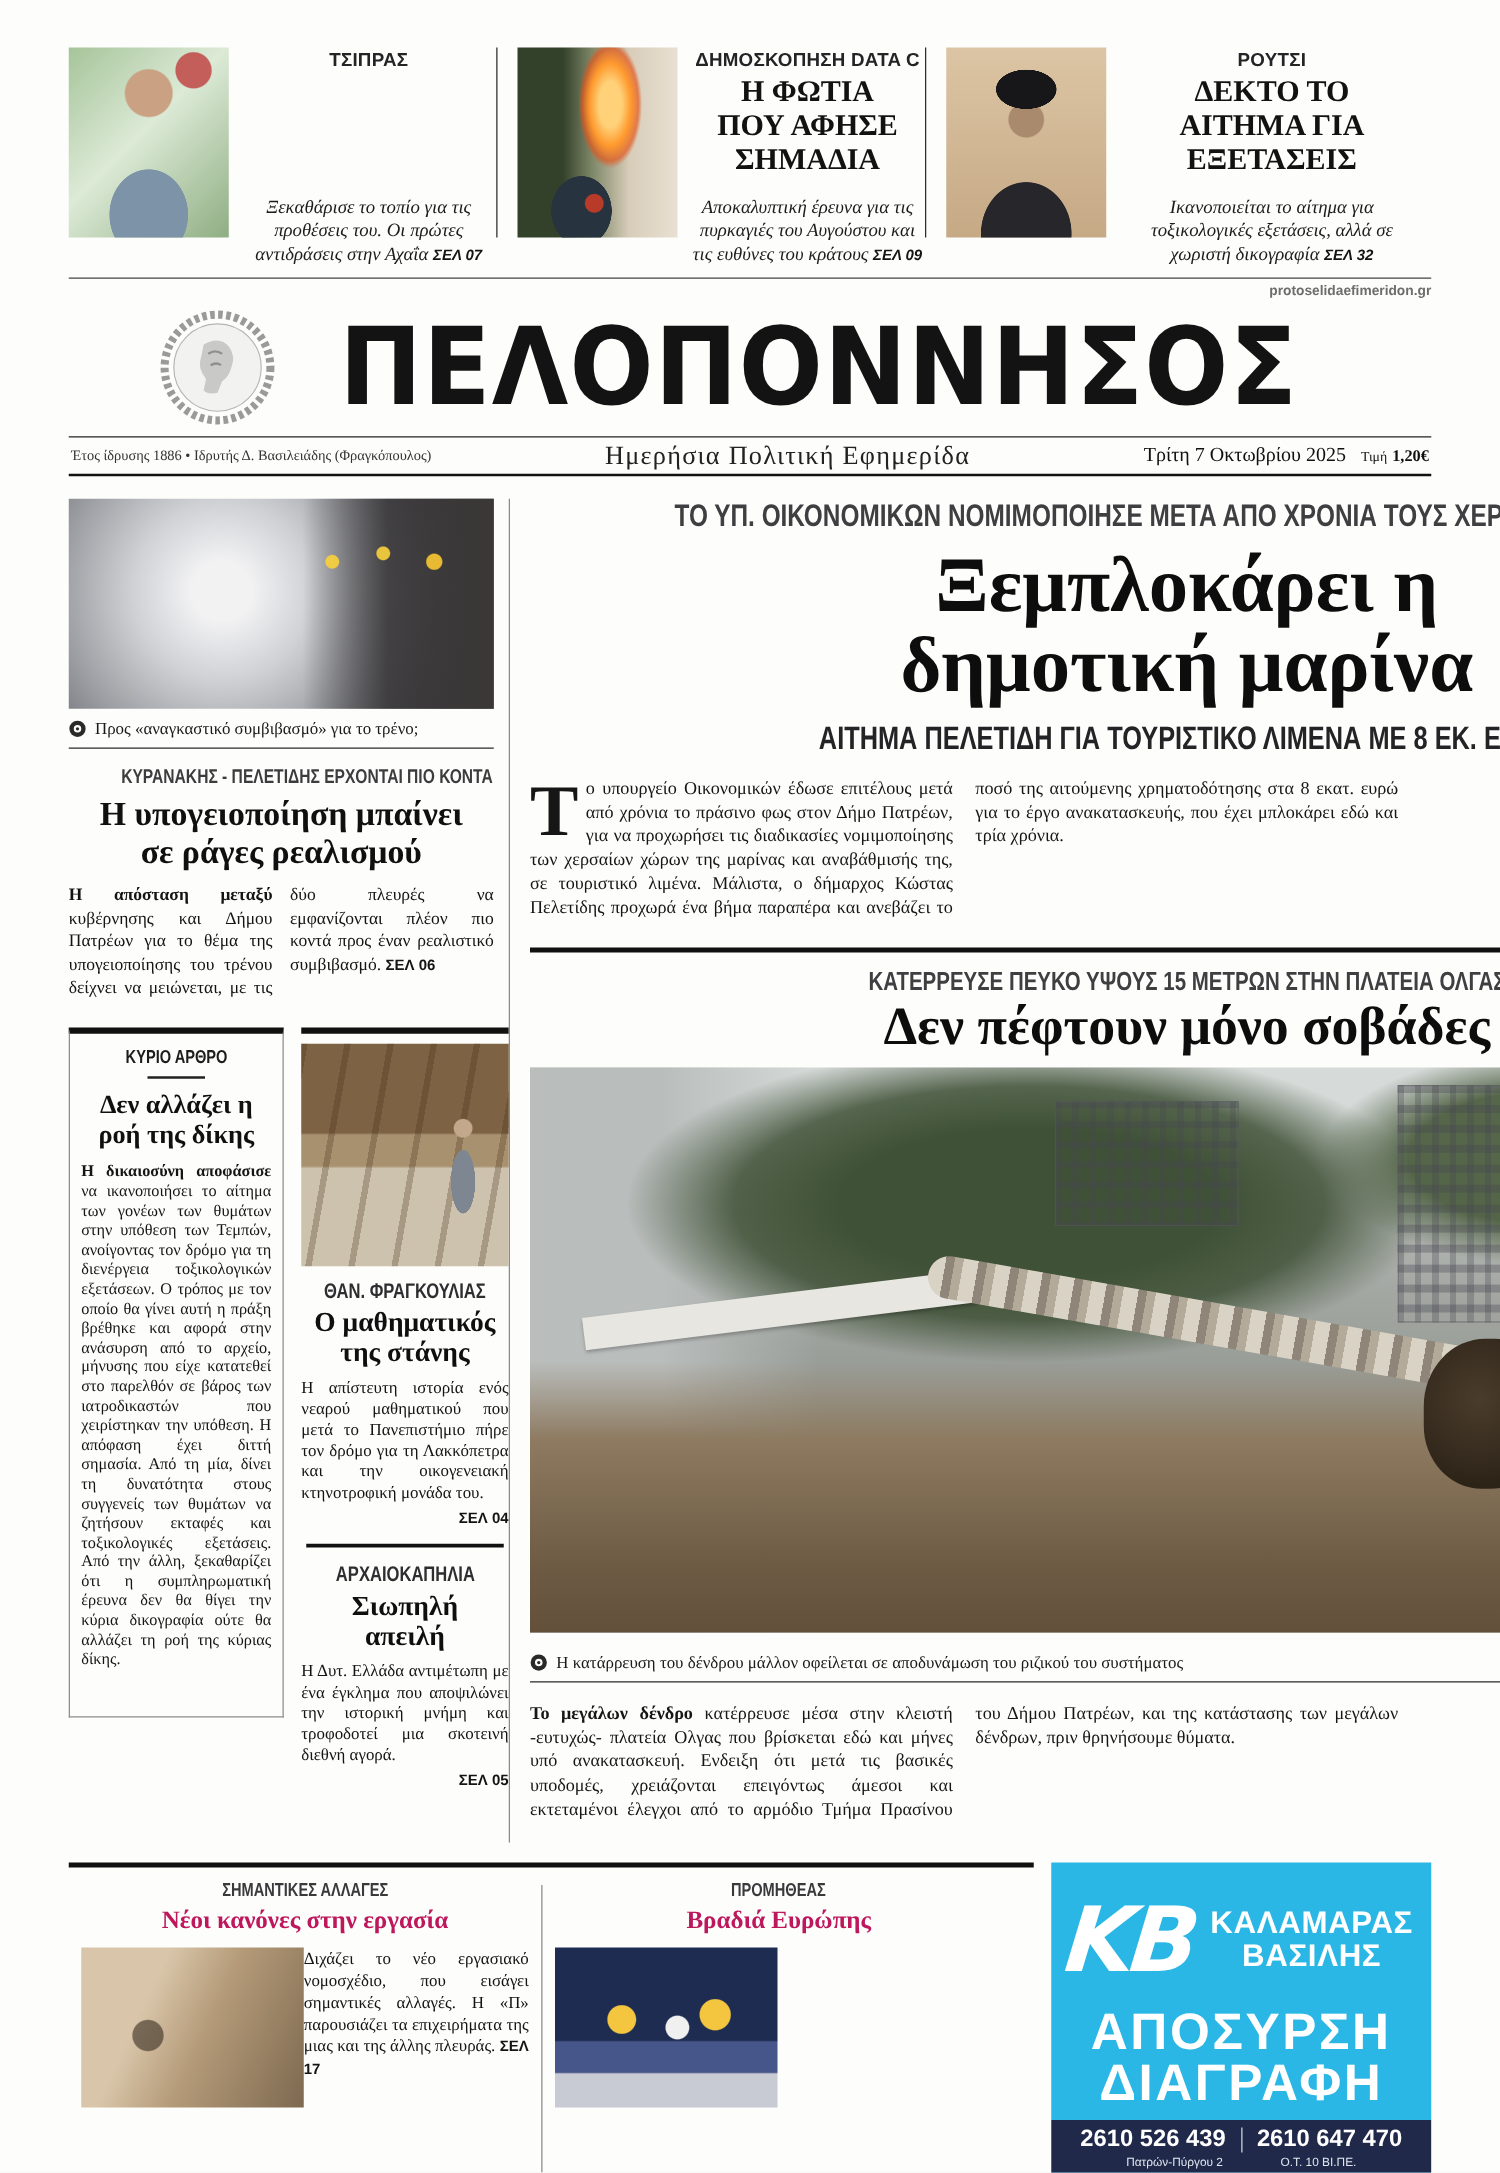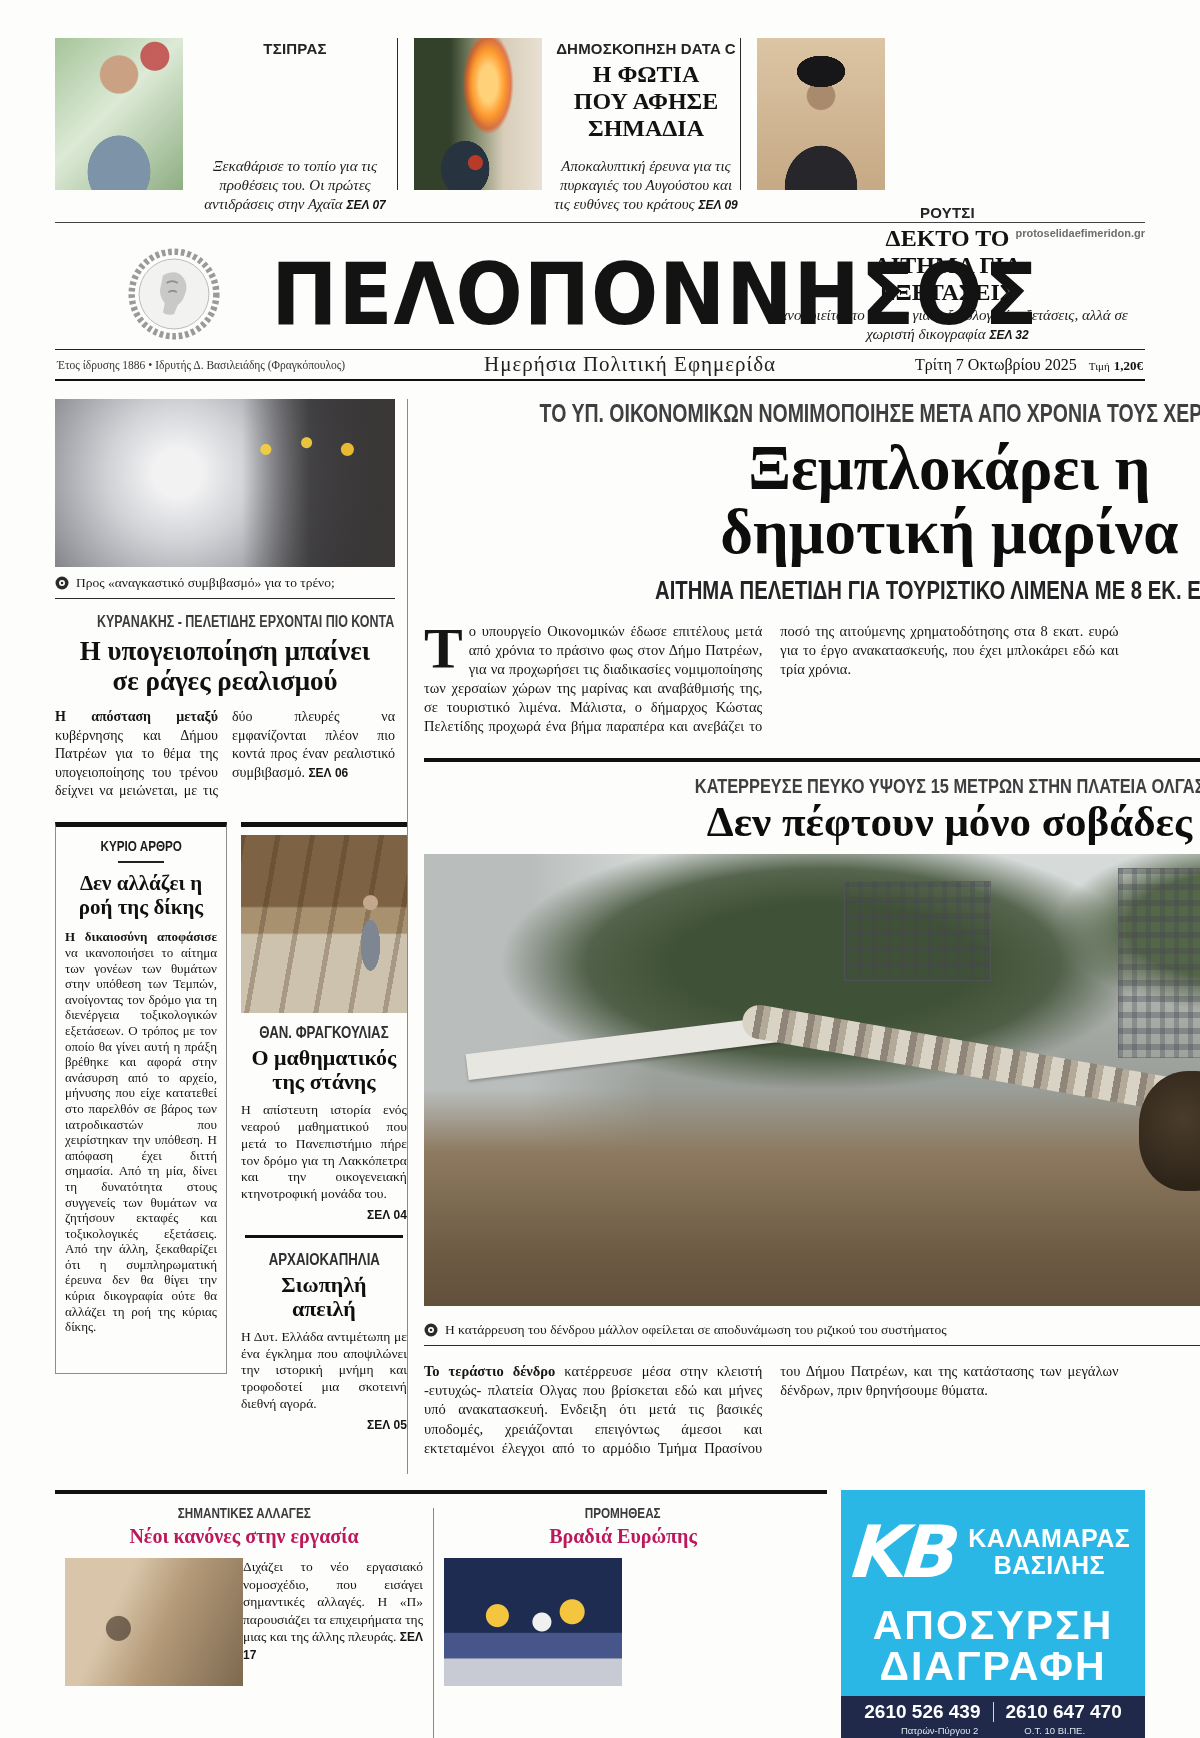--- a/index.html
+++ b/index.html
@@ -11,21 +11,21 @@
   .cx { display:inline-block; transform:scaleX(.78); transform-origin:center; white-space:nowrap; }
   .lines { white-space:pre-line; }
   .pref { font-family:"Liberation Sans","DejaVu Sans",sans-serif; font-weight:bold; font-size:12px; color:#141414; }
   .vdiv { width:1px; background:#2a2a2a; }
   .photo { background-color:#cfcabf; position:relative; overflow:hidden; }
 
   
   .topstrip { display:flex; height:178px; align-items:stretch; }
   .teaser { display:flex; gap:12px; }
   .teaser .tphoto { width:128px; height:152px; flex:none; }
-  .t1 { width:340px; } .t2 { width:338px; padding-left:14px; } .t3 { width:395px; padding-left:14px;flex-direction:column; }
+  .t1 { width:340px; } .t2 { width:338px; padding-left:14px; } .t3 { width:395px; padding-left:14px; }
   .topstrip .vdiv { height:152px; margin:0 2px; }
   .ttext { flex:1; text-align:center; display:flex; flex-direction:column; }
   .tkick { font-family:"Liberation Sans","DejaVu Sans",sans-serif; font-weight:bold; font-size:15px; color:#242426; letter-spacing:.2px; margin-top:2px; }
   .ttitle { font-weight:bold; font-size:24px; line-height:1.12; margin-top:4px; color:#121212; }
   .tsum { font-style:italic; font-size:15px; line-height:1.26; margin-top:auto; padding-bottom:2px; color:#1c1c1c; }
 
   
   .siteline { border-top:1px solid #444; margin-top:6px; text-align:right; }
   .siteline span { font-family:"Liberation Sans","DejaVu Sans",sans-serif; font-size:11px; font-weight:bold; color:#6d6d6d; }
   .masthead { display:flex; align-items:center; justify-content:center; gap:18px; height:98px; margin-top:4px; }
@@ -317,21 +317,21 @@
       <div class="caption treecap">
         <svg width="14" height="14" viewBox="0 0 14 14">
           <circle cx="7" cy="7" r="6.5" fill="#2a2a2a"></circle>
             <circle cx="7" cy="7" r="3" fill="#fdfdfc"></circle>
             <circle cx="7" cy="7" r="1.3" fill="#2a2a2a"></circle>
         </svg>
         <span>Η κατάρρευση του δένδρου μάλλον οφείλεται σε αποδυνάμωση του ριζικού του συστήματος</span>
       </div>
 
       <div class="cols3 cols3b">
-        <span class="lead">Το τεράστιο δένδρο </span><span>κατέρρευσε μέσα στην κλειστή -ευτυχώς- πλατεία Ολγας που βρίσκεται εδώ και μήνες υπό ανακατασκευή. Ενδειξη ότι μετά τις βασικές υποδομές, χρειάζονται επειγόντως άμεσοι και εκτεταμένοι έλεγχοι από το αρμόδιο Τμήμα Πρασίνου του Δήμου Πατρέων, και της κατάστασης των μεγάλων δένδρων, πριν θρηνήσουμε θύματα.</span>
+        <span class="lead">Το μεγάλων δένδρο </span><span>κατέρρευσε μέσα στην κλειστή -ευτυχώς- πλατεία Ολγας που βρίσκεται εδώ και μήνες υπό ανακατασκευή. Ενδειξη ότι μετά τις βασικές υποδομές, χρειάζονται επειγόντως άμεσοι και εκτεταμένοι έλεγχοι από το αρμόδιο Τμήμα Πρασίνου του Δήμου Πατρέων, και της κατάστασης των μεγάλων δένδρων, πριν θρηνήσουμε θύματα.</span>
         
       </div>
     </div>
   </div>
 
   <div class="bottomrow">
     <div class="bleft">
 
       <div class="bstory">
         <div class="bkick"><span class="cx" style="--sx:.8">ΣΗΜΑΝΤΙΚΕΣ ΑΛΛΑΓΕΣ</span></div>

